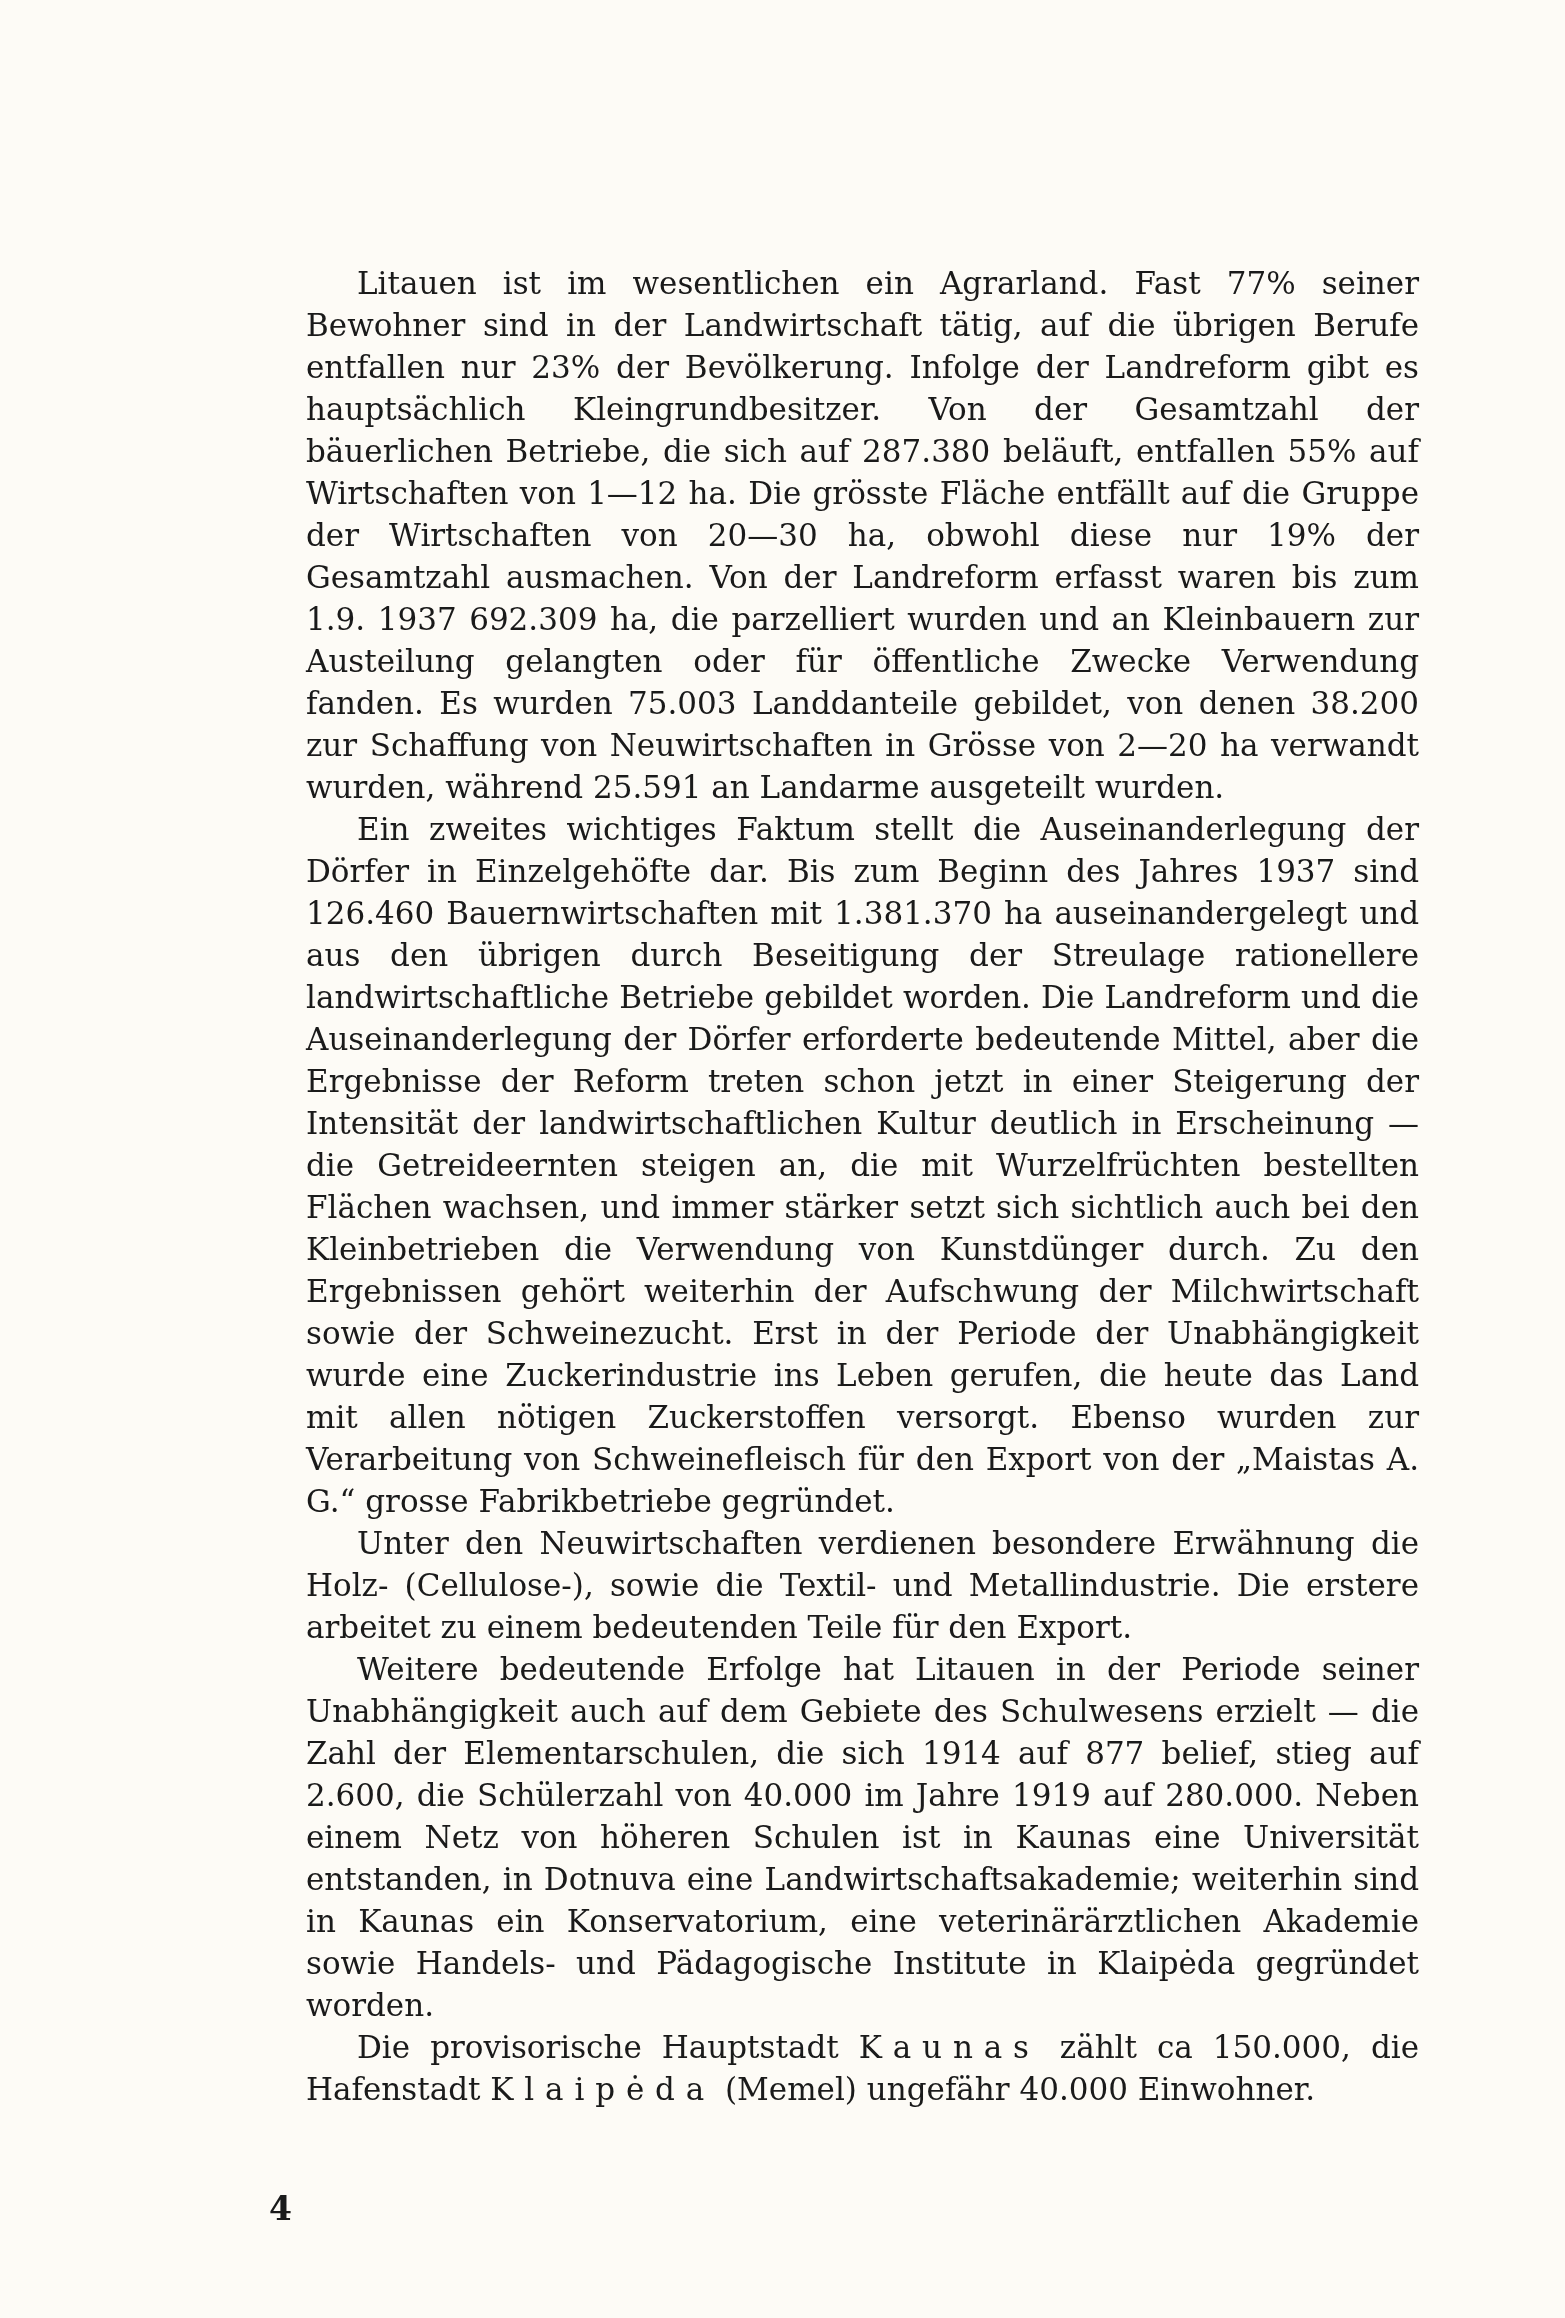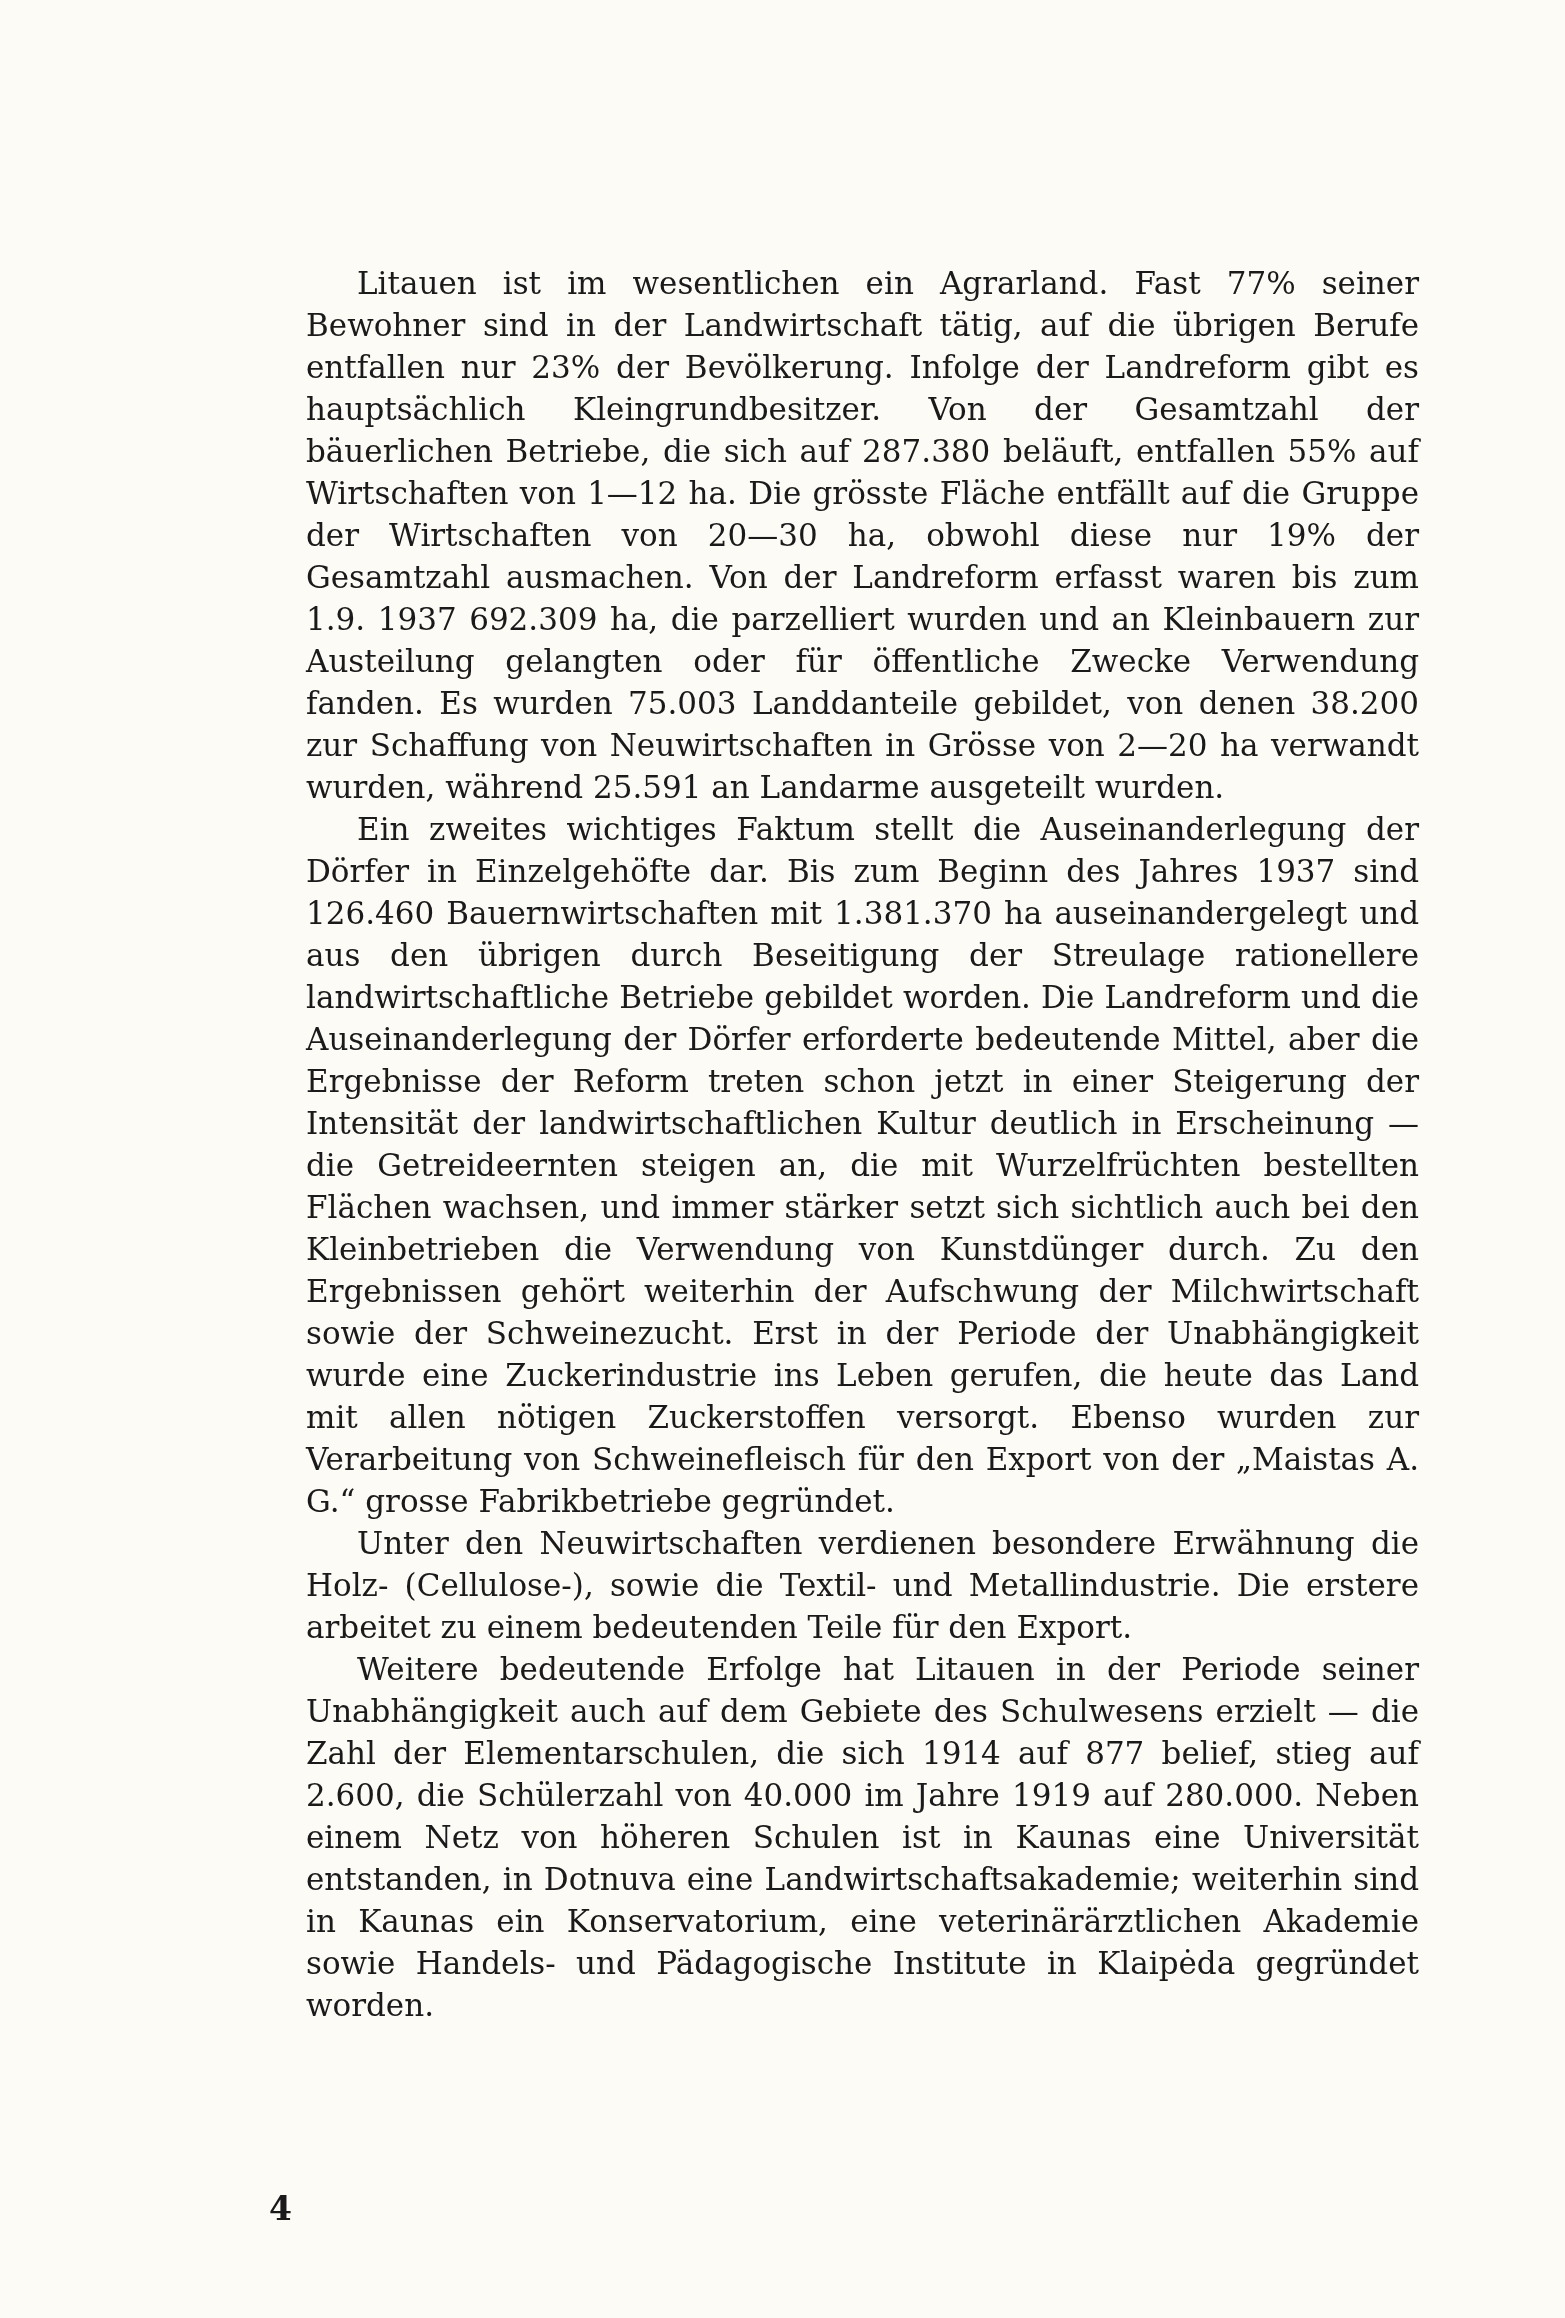--- a/index.html
+++ b/index.html
@@ -36,16 +36,23 @@
   }
 </style>
 </head>
 <body>
 
 <div class="page-text">
   <p class="para">Litauen ist im wesentlichen ein Agrarland. Fast 77% seiner Bewohner sind in der Landwirtschaft tätig, auf die übrigen Berufe entfallen nur 23% der Bevölkerung. Infolge der Landreform gibt es hauptsächlich Kleingrundbesitzer. Von der Gesamtzahl der bäuerlichen Betriebe, die sich auf 287.380 beläuft, entfallen 55% auf Wirtschaften von 1—12 ha. Die grösste Fläche entfällt auf die Gruppe der Wirtschaften von 20—30 ha, obwohl diese nur 19% der Gesamtzahl ausmachen. Von der Landreform erfasst waren bis zum 1.9. 1937 692.309 ha, die parzelliert wurden und an Kleinbauern zur Austeilung gelangten oder für öffentliche Zwecke Verwendung fanden. Es wurden 75.003 Landdanteile gebildet, von denen 38.200 zur Schaffung von Neuwirtschaften in Grösse von 2—20 ha verwandt wurden, während 25.591 an Landarme ausgeteilt wurden.</p>
   <p class="para">Ein zweites wichtiges Faktum stellt die Auseinanderlegung der Dörfer in Einzelgehöfte dar. Bis zum Beginn des Jahres 1937 sind 126.460 Bauernwirtschaften mit 1.381.370 ha auseinandergelegt und aus den übrigen durch Beseitigung der Streulage rationellere landwirtschaftliche Betriebe gebildet worden. Die Landreform und die Auseinanderlegung der Dörfer erforderte bedeutende Mittel, aber die Ergebnisse der Reform treten schon jetzt in einer Steigerung der Intensität der landwirtschaftlichen Kultur deutlich in Erscheinung — die Getreideernten steigen an, die mit Wurzelfrüchten bestellten Flächen wachsen, und immer stärker setzt sich sichtlich auch bei den Kleinbetrieben die Verwendung von Kunstdünger durch. Zu den Ergebnissen gehört weiterhin der Aufschwung der Milchwirtschaft sowie der Schweinezucht. Erst in der Periode der Unabhängigkeit wurde eine Zuckerindustrie ins Leben gerufen, die heute das Land mit allen nötigen Zuckerstoffen versorgt. Ebenso wurden zur Verarbeitung von Schweinefleisch für den Export von der „Maistas A. G.“ grosse Fabrikbetriebe gegründet.</p>
   <p class="para">Unter den Neuwirtschaften verdienen besondere Erwähnung die Holz- (Cellulose-), sowie die Textil- und Metallindustrie. Die erstere arbeitet zu einem bedeutenden Teile für den Export.</p>
   <p class="para">Weitere bedeutende Erfolge hat Litauen in der Periode seiner Unabhängigkeit auch auf dem Gebiete des Schulwesens erzielt — die Zahl der Elementarschulen, die sich 1914 auf 877 belief, stieg auf 2.600, die Schülerzahl von 40.000 im Jahre 1919 auf 280.000. Neben einem Netz von höheren Schulen ist in Kaunas eine Universität entstanden, in Dotnuva eine Landwirtschaftsakademie; weiterhin sind in Kaunas ein Konservatorium, eine veterinärärztlichen Akademie sowie Handels- und Pädagogische Institute in Klaipėda gegründet worden.</p>
+  <p class="para">
+    <span>Die provisorische Hauptstadt</span>
+    <span class="spaced">Kaunas</span>
+    <span>zählt ca 150.000, die Hafenstadt</span>
+    <span class="spaced">Klaipėda</span>
+    <span>(Memel) ungefähr 40.000 Einwohner.</span>
+  </p>
 </div>
 
 <div class="page-number">4</div>
 
 
 </body></html>

